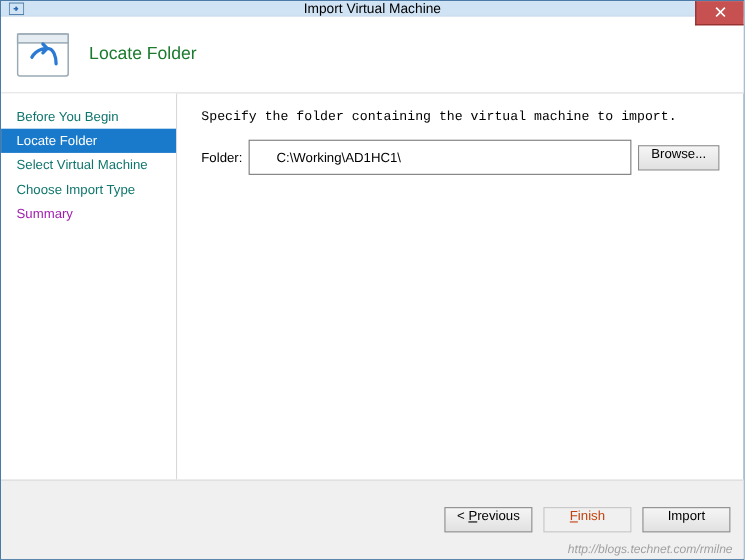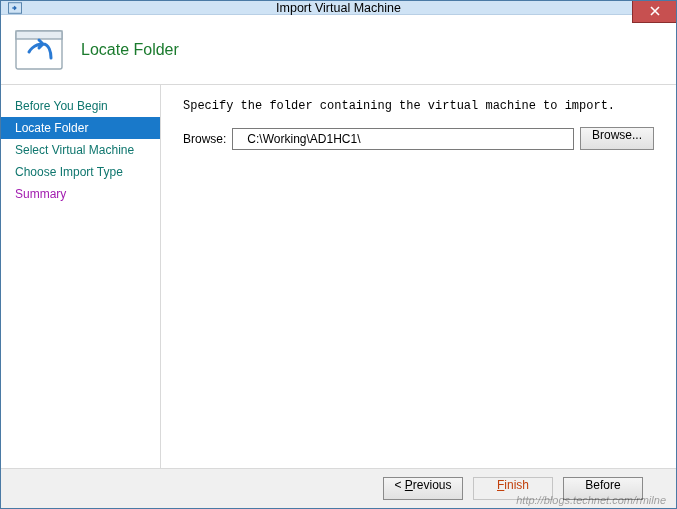--- a/index.html
+++ b/index.html
@@ -114,22 +114,22 @@
   .folder-row {
     display: flex;
     align-items: center;
     gap: 6px;
   }
   .folder-row .lbl {
     font-size: 12px;
   }
   .folder-row input[type=text] {
     flex: 1;
-    height: 22px;
-    padding: 2px 14px;
+    height: 32px;
+    padding: 2px 24px;
     font-size: 12px;
     font-family: inherit;
     border: 1px solid #7a7a7a;
     background: #fff;
   }
   .btn {
     min-width: 74px;
     height: 23px;
     font-size: 12px;
     font-family: inherit;
@@ -142,27 +142,27 @@
     align-items: flex-start;
     justify-content: center;
   }
   .btn.disabled {
     color: #c2410c;
     border-color: #c5c5c5;
     background: #f0f0f0;
   }
   
   .footer {
-    height: 40px;
+    height: 72px;
     border-top: 1px solid #d9d9d9;
     background: #f0f0f0;
     display: flex;
     align-items: center;
     justify-content: flex-end;
-    padding-right: 33px;
+    padding-right: 12px;
     gap: 10px;
   }
   .footer .btn { min-width: 80px; }
   .watermark {
     position: absolute;
     right: 10px; bottom: 2px;
     font-size: 11px;
     color: rgba(0,0,0,0.35);
     font-style: italic;
     pointer-events: none;
@@ -207,35 +207,35 @@
       <div class="nav-item">Before You Begin</div>
       <div class="nav-item selected">Locate Folder</div>
       <div class="nav-item">Select Virtual Machine</div>
       <div class="nav-item">Choose Import Type</div>
       <div class="nav-item disabled">Summary</div>
     </div>
 
     <div class="content">
       <div class="instr">Specify the folder containing the virtual machine to import.</div>
       <div class="folder-row">
-        <span class="lbl">Browse:</span>
+        <span class="lbl">Folder:</span>
         <input type="text" value="C:\Working\AD1HC1\" style="">
         <button class="btn">
             <span>Browse...</span>
           </button>
       </div>
     </div>
   </div>
 
   <div class="footer">
     <button class="btn">
         <span>&lt; <span class="underline-char">P</span>revious</span>
       </button>
     <button class="btn disabled">
         <span><span class="underline-char">F</span>inish</span>
       </button>
     <button class="btn">
-        <span>Before</span>
+        <span>Import</span>
       </button>
   </div>
 
   <div class="watermark">http://blogs.technet.com/rmilne</div>
 </div>
 
 </body></html>

